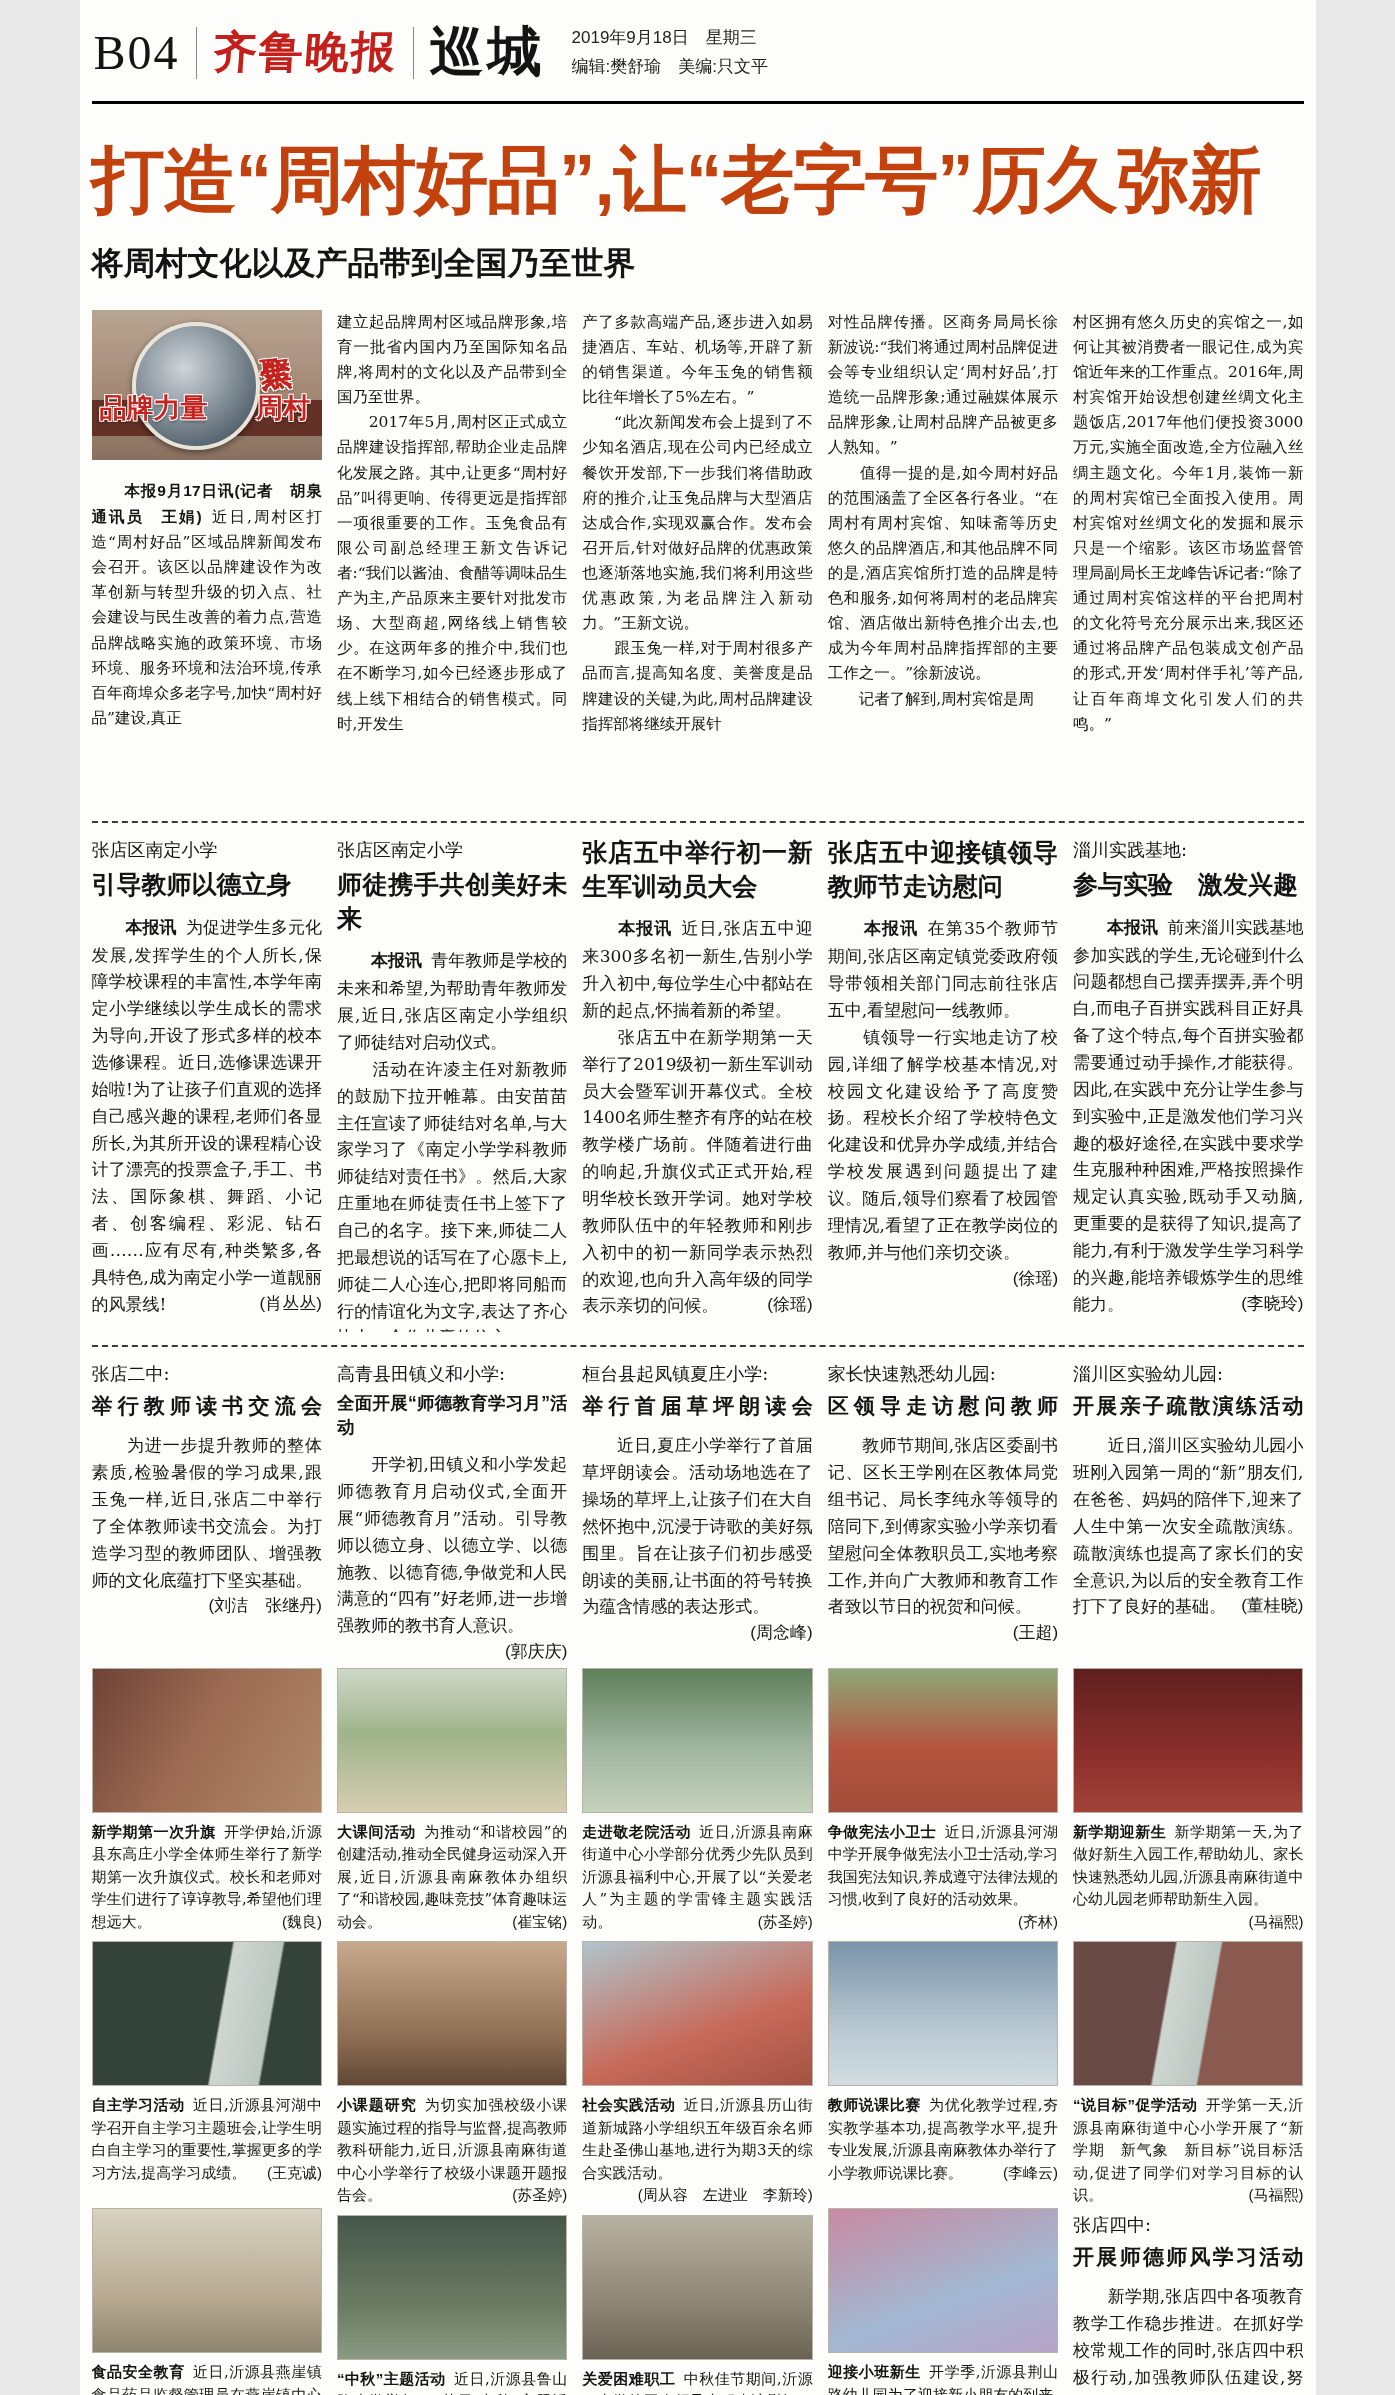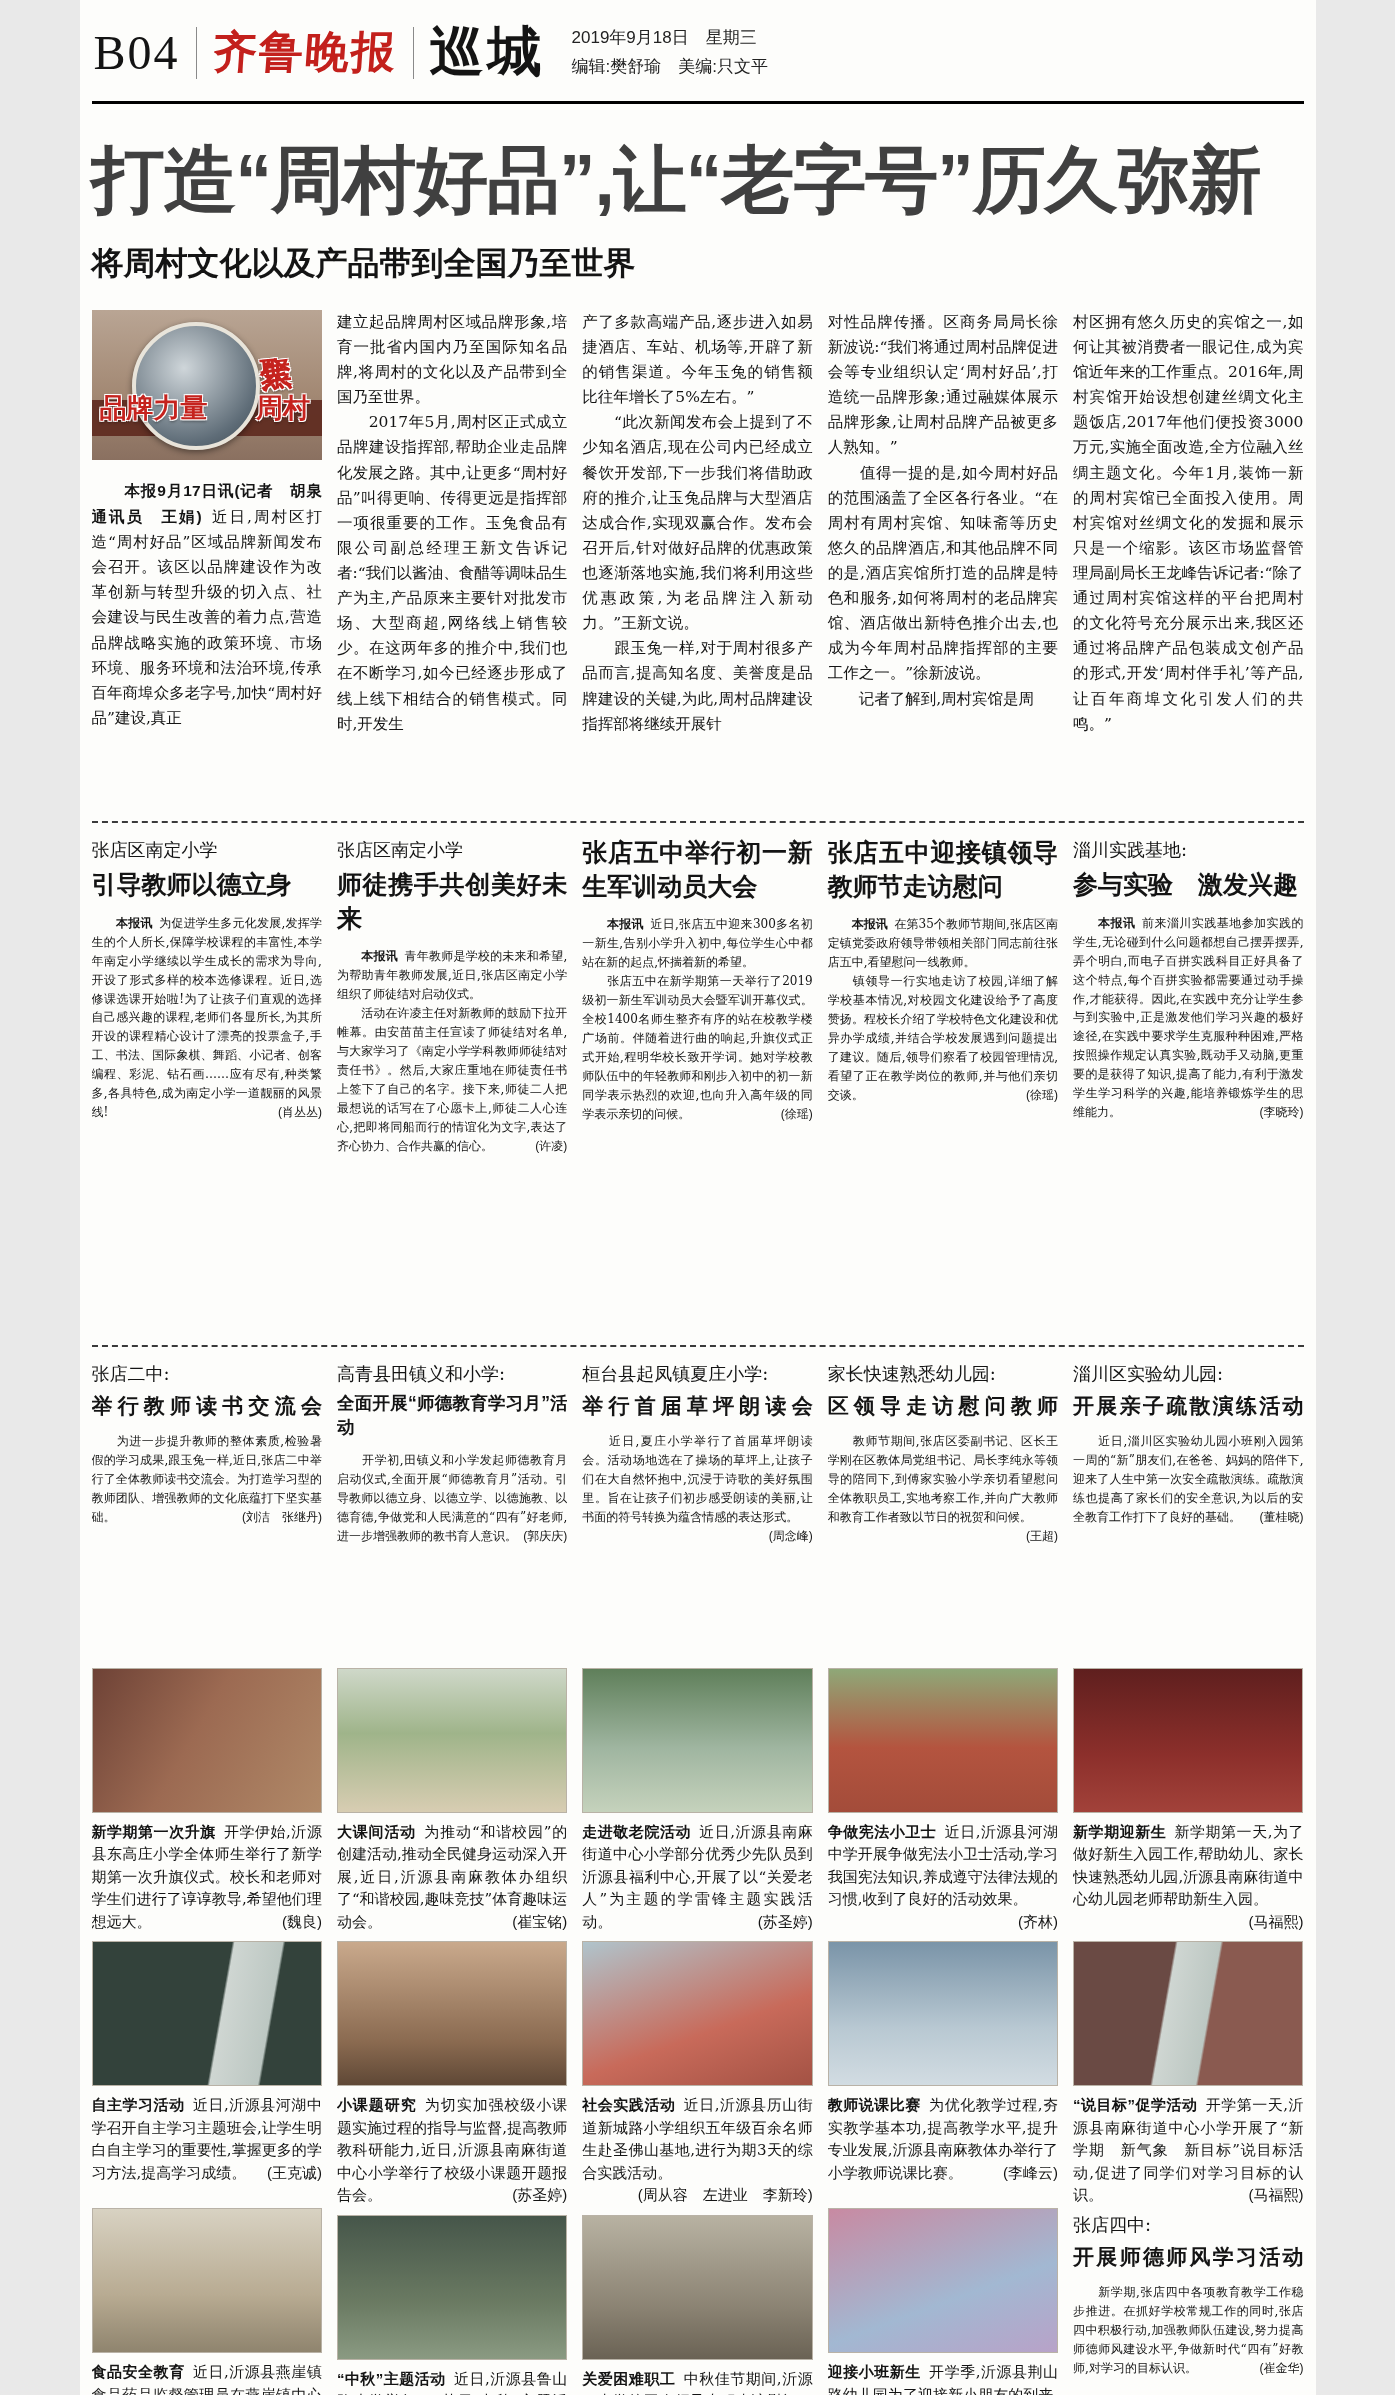--- a/index.html
+++ b/index.html
@@ -13,21 +13,21 @@
   .masthead{display:flex;align-items:center;gap:16px;padding:16px 2px 6px;}
   .pg{font-family:"Liberation Serif",serif;font-size:48px;letter-spacing:2px;}
   .vbar{width:1px;height:52px;background:#8a8a8a;}
   .paper{color:#c3201c;font-size:44px;font-weight:bold;font-family:"DejaVu Serif",serif;
          transform:skewX(-4deg);letter-spacing:2px;}
   .section{font-size:54px;font-weight:900;font-family:"Liberation Sans",sans-serif;letter-spacing:4px;}
   .mh-right{font-size:17px;line-height:1.65;margin-left:10px;font-family:"Liberation Sans",sans-serif;color:#222;}
   .rule{height:3px;background:#000;margin-top:6px;}
   
   .headline{font-family:"Liberation Sans",sans-serif;font-weight:900;font-size:73px;
-            letter-spacing:-1px;margin:34px 0 0;line-height:1.15;color:#404040;}
+            letter-spacing:-1px;margin:34px 0 0;line-height:1.15;color:#c2410c;}
   .deck{font-family:"Liberation Sans",sans-serif;font-weight:700;font-size:32px;margin:20px 0 0;}
   .cols5{display:grid;grid-template-columns:repeat(5,1fr);column-gap:15px;}
   .lead-cols{margin-top:24px;height:498px;overflow:hidden;}
   .lead-p{margin:0;font-size:15.5px;line-height:1.62;text-align:justify;}
   .wsp{white-space:pre-line;margin-top:8px;}
   .lede{font-family:"Liberation Sans",sans-serif;font-weight:700;margin-right:.55em;}
   
   .banner{position:relative;height:150px;margin-bottom:18px;overflow:hidden;
           background:linear-gradient(180deg,#b9a594 0%,#a38974 55%,#8a7060 100%);padding-left:8px;}
   .banner-strip{position:absolute;left:0;right:0;top:60%;height:36px;background:#5e2a1f;opacity:.92;}
@@ -39,21 +39,21 @@
   .bt1{left:8px;bottom:34px;font-size:27px;}
   .bt2{left:158px;top:22px;font-size:32px;writing-mode:vertical-rl;transform:rotate(-6deg);}
   .bt3{right:12px;bottom:34px;font-size:27px;}
   
   .dsep{border-top:2px dashed #3a3a3a;margin:13px 0;}
   
   .band2{height:496px;overflow:hidden;}
   .kicker{font-size:18px;margin:2px 0 6px;font-family:"DejaVu Serif",serif;min-height:22px;}
   .b2title{font-family:"Liberation Sans",sans-serif;font-weight:900;font-size:25px;
            line-height:1.35;margin:0 0 12px;text-align:justify;}
-  .body{margin:0;font-size:12px;line-height:1.58;text-align:justify;overflow:hidden;}
+  .body{margin:0;font-size:17px;line-height:1.58;text-align:justify;overflow:hidden;}
   .byline{float:right;font-family:"Liberation Sans",sans-serif;}
   
   .b3head{height:300px;overflow:hidden;}
   .b3title{font-family:"Liberation Sans",sans-serif;font-weight:900;font-size:21px;
            line-height:1.35;margin:0 0 12px;text-align:justify;text-align-last:justify;}
   .b3title.sm{font-size:17.5px;letter-spacing:-0.5px;}
   .photo{height:145px;margin:8px 0 8px;border:1px solid #b9b2a6;box-sizing:border-box;}
   .cap{margin:0 0 6px;font-size:15px;line-height:1.5;text-align:justify;overflow:hidden;min-height:106px;}
   .capt{font-family:"Liberation Sans",sans-serif;font-weight:700;margin-right:.55em;}
 </style>

